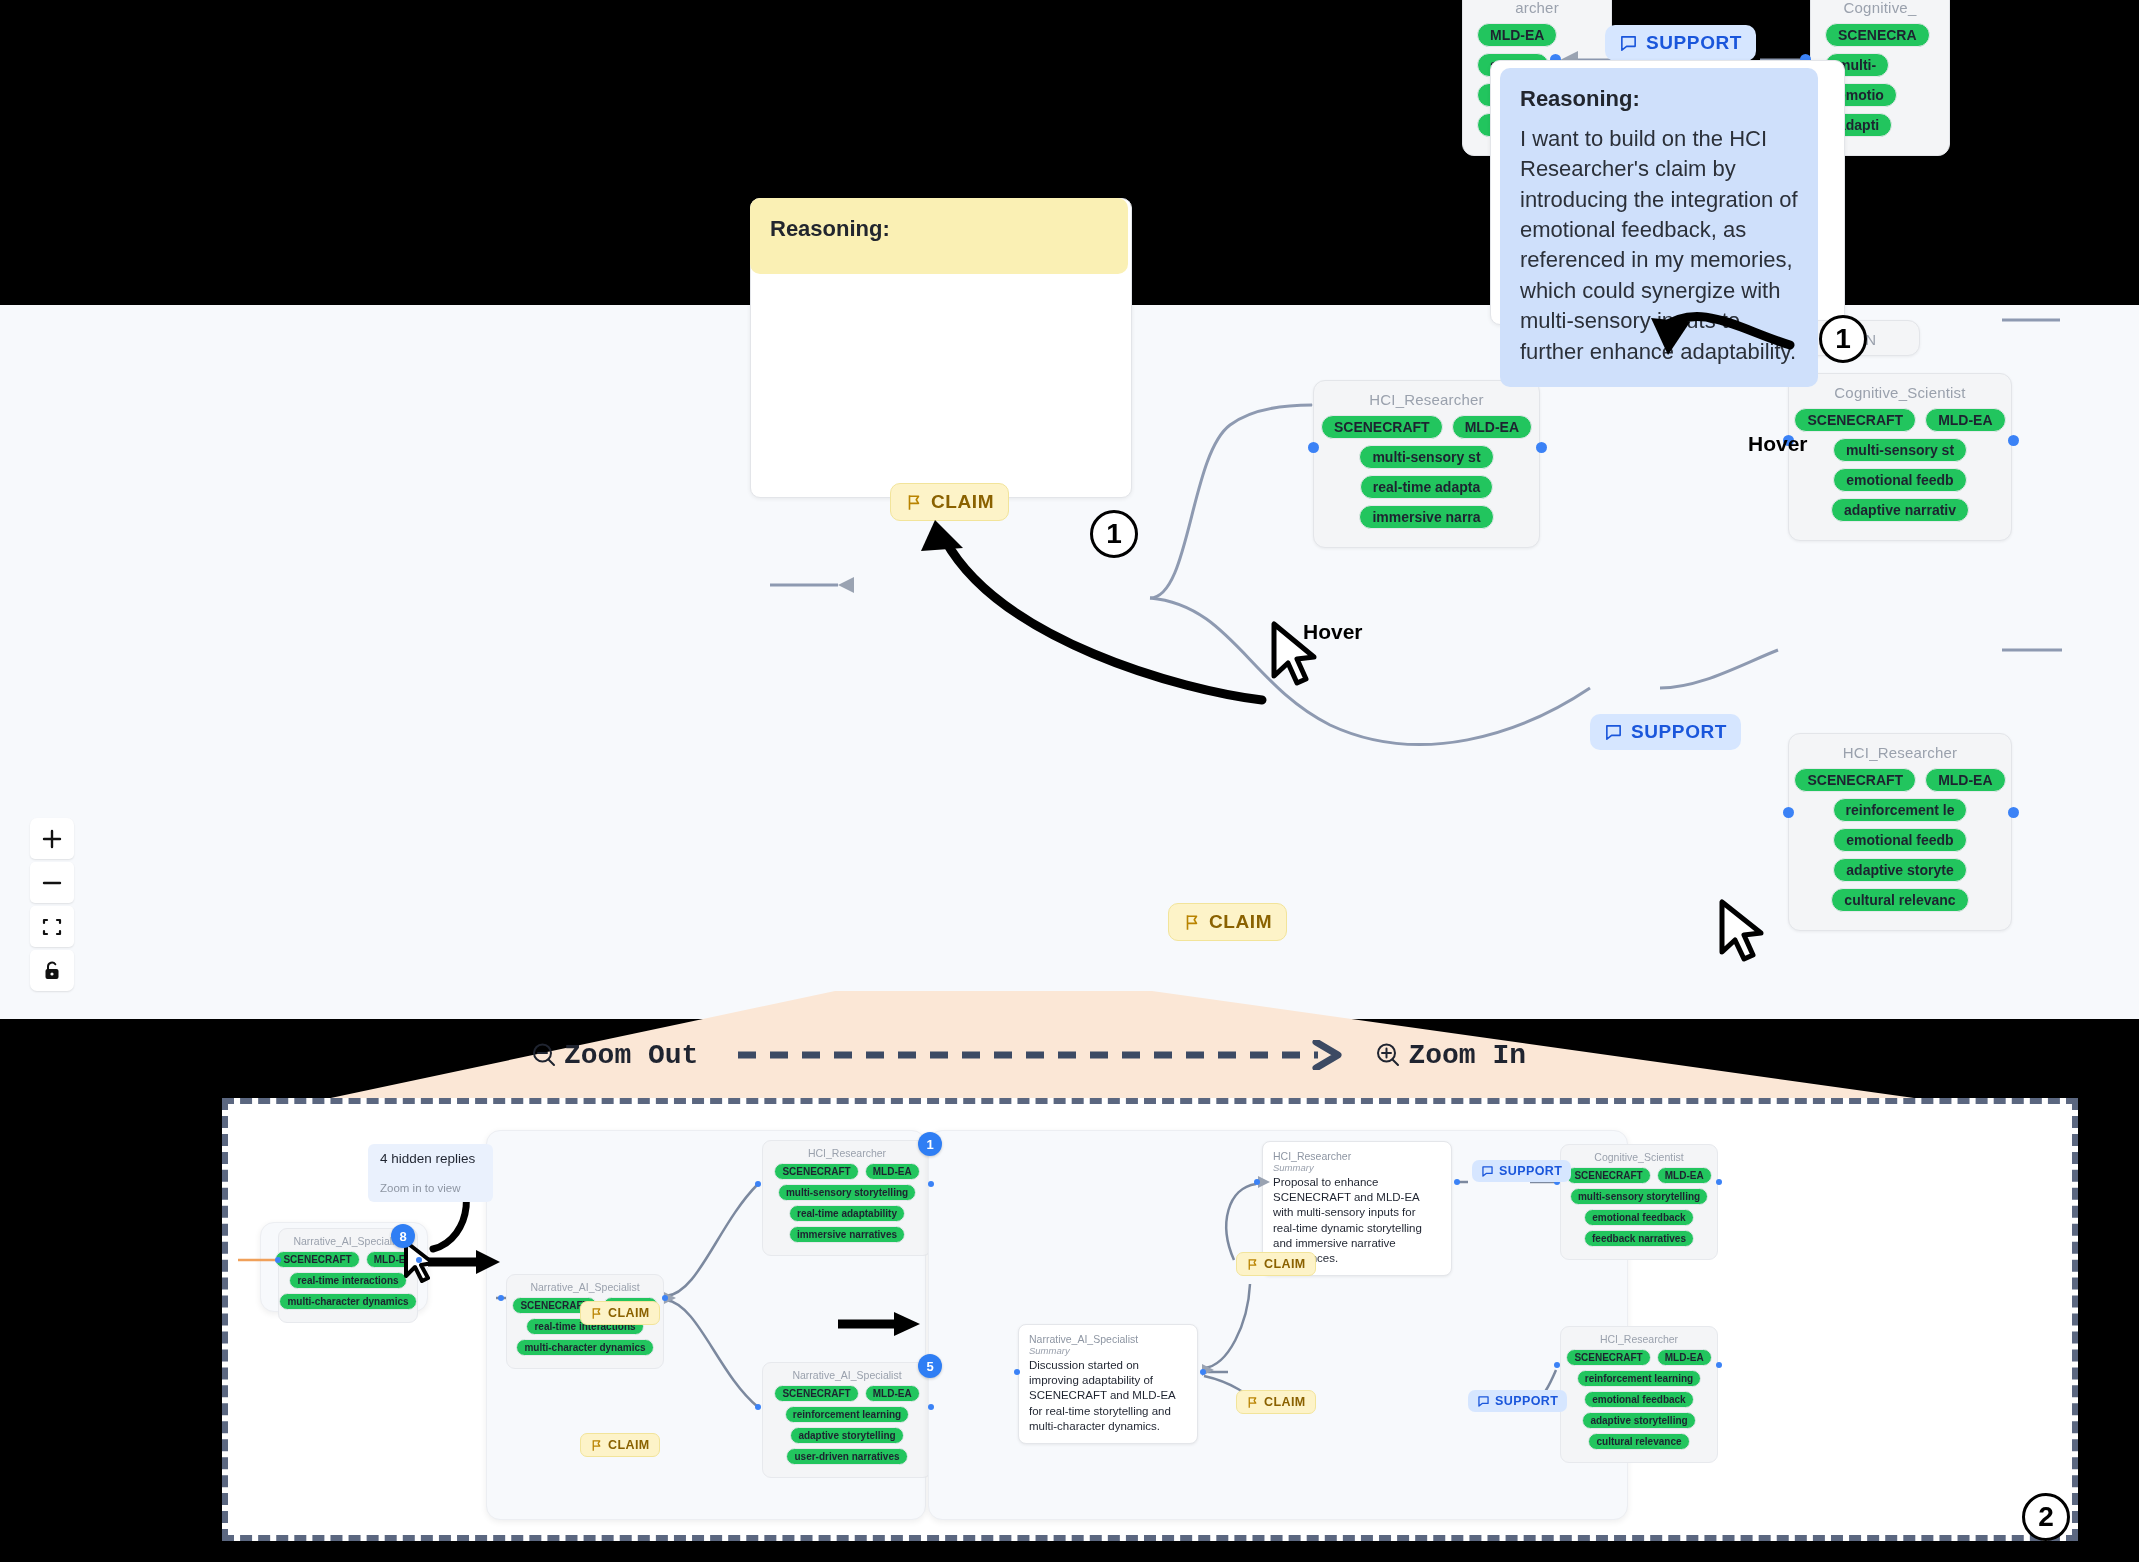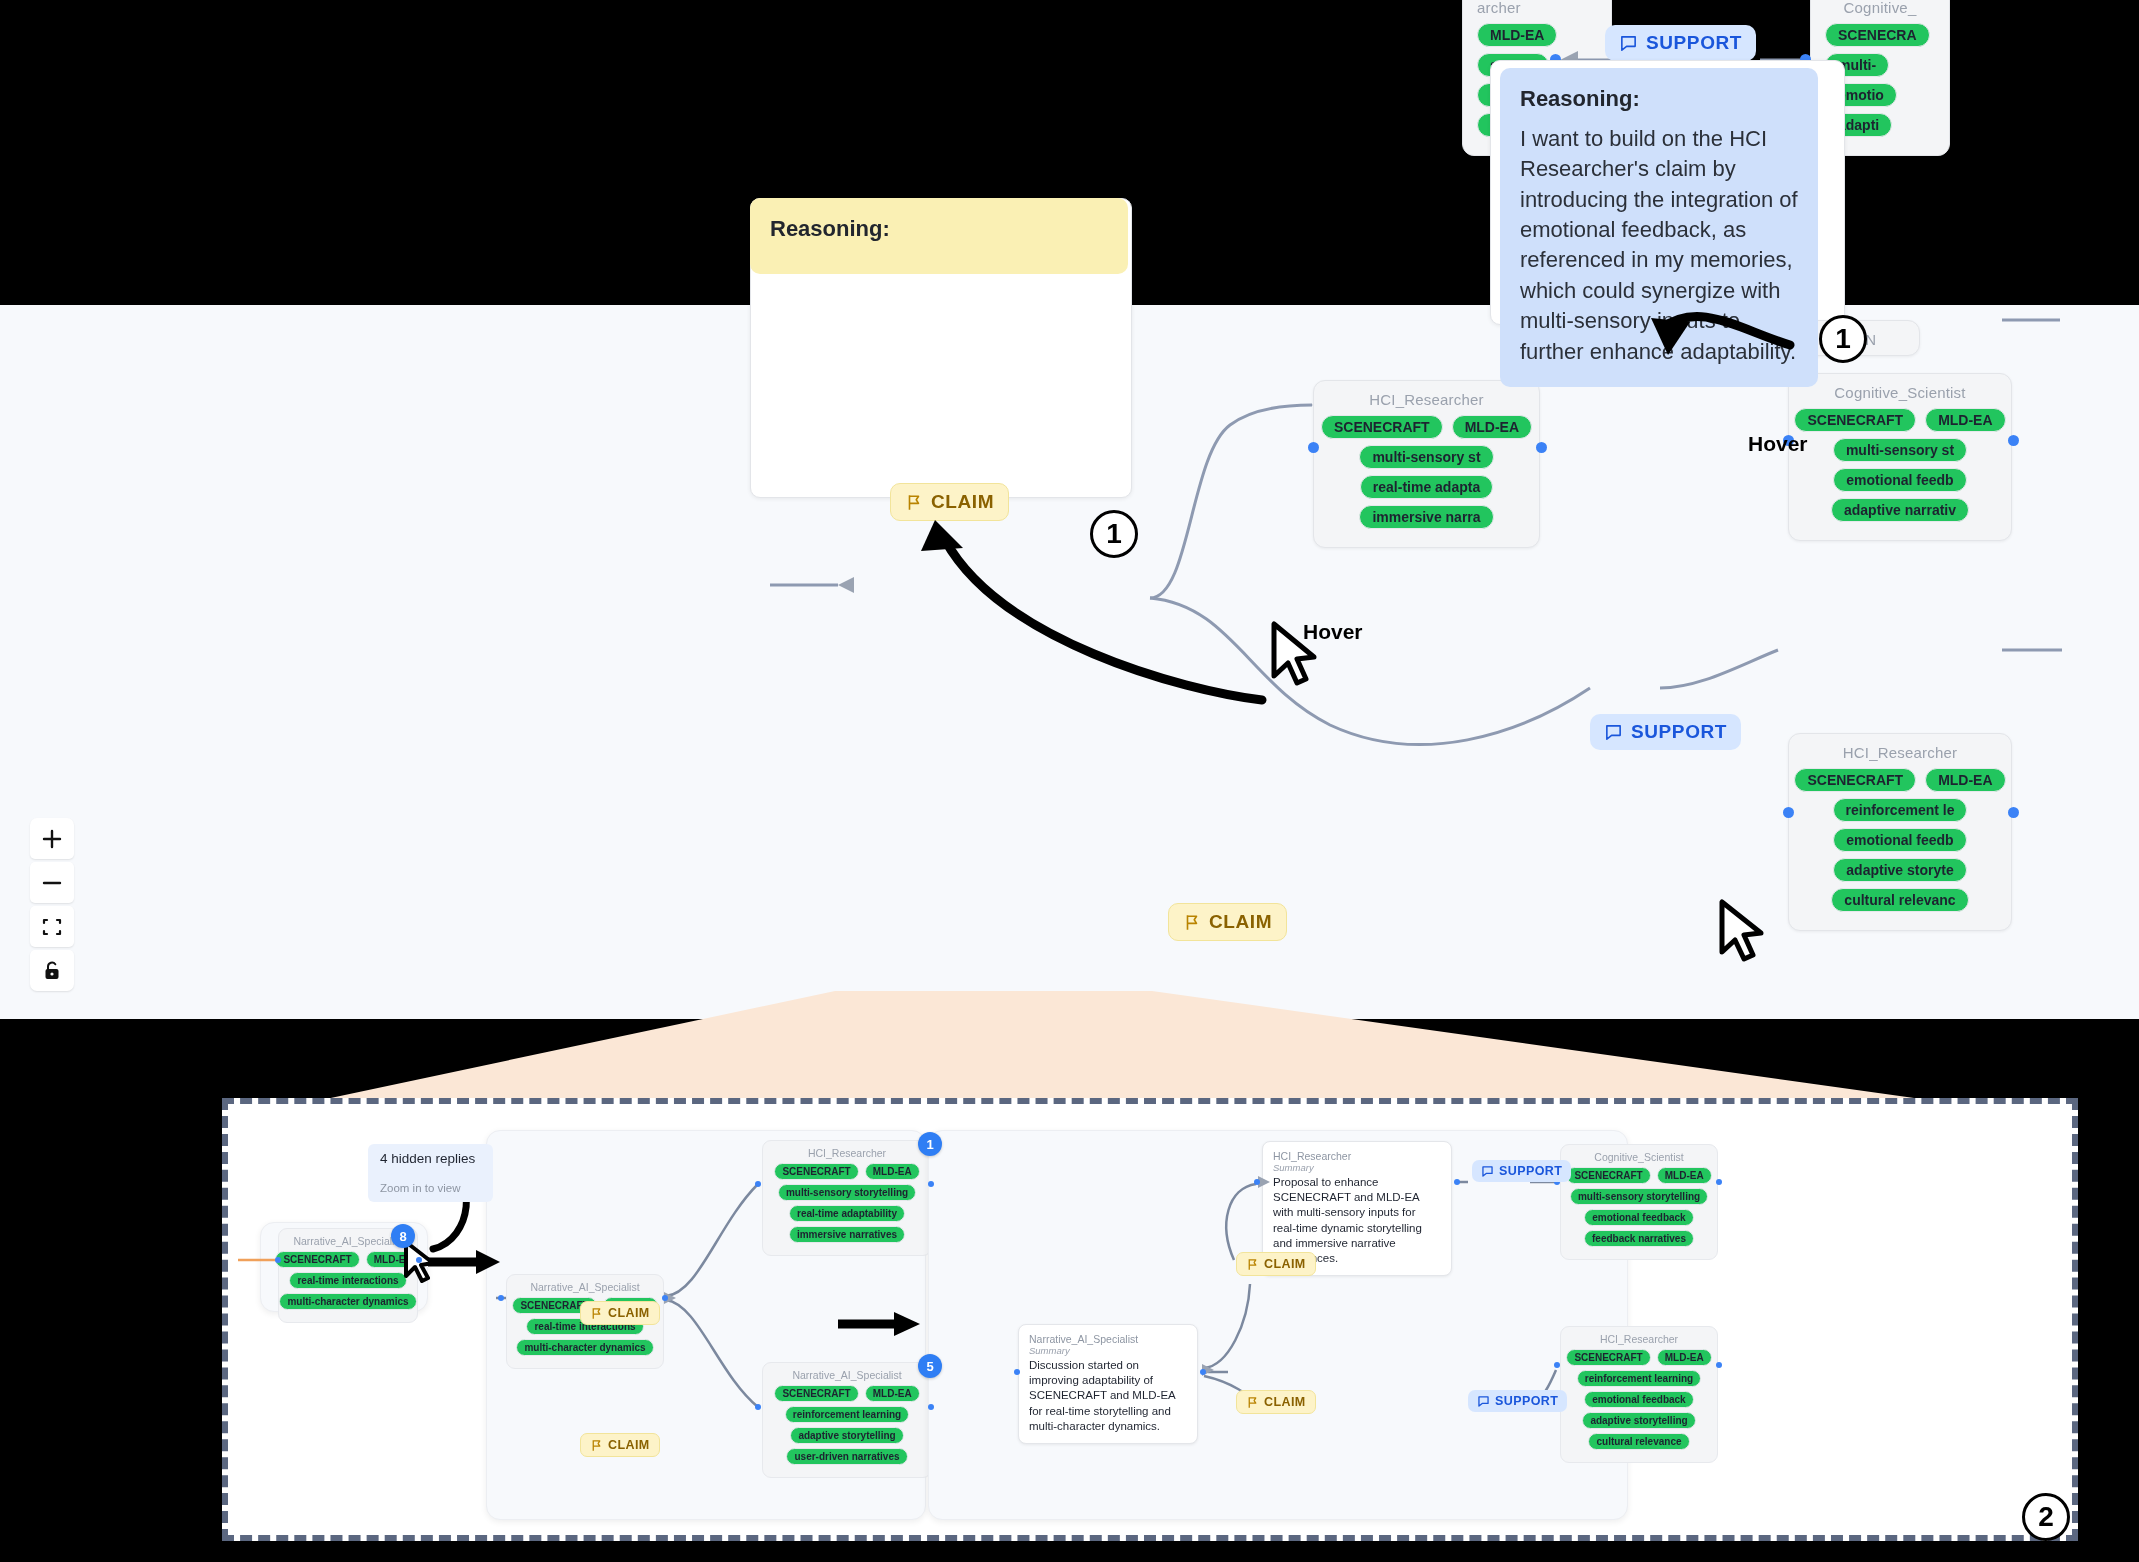--- a/index.html
+++ b/index.html
@@ -258,21 +258,21 @@
 
   <div class="ghost" style="left:750px; top:198px; width:382px; height:300px; z-index:30;"></div>
   <div class="badge claim" style="left:890px; top:483px; z-index:41;">
     <svg width="18" height="19" viewBox="0 0 20 20">
       <path d="M5 2v16M5 3h10l-2.5 4L15 11H5" fill="none" stroke="#b98300" stroke-width="1.8" stroke-linejoin="round"></path>
     </svg>
     <span>CLAIM</span>
   </div>
 
   <div class="node" style="left:1462px; top:-12px; width:150px; overflow:hidden; z-index:20;">
-    <div class="agent" style="text-align:left;">archer</div>
+    <div class="agent" style="text-align:center;">archer</div>
     <div class="chip-row" style="justify-content:flex-start;">
       <span class="chip">MLD-EA</span>
     </div>
     <div class="kw-wrap" style="justify-content:flex-start;">
         <span class="chip kw">sory st</span>
       </div>
     <div class="kw-wrap" style="justify-content:flex-start;">
         <span class="chip kw">adapt</span>
       </div>
     <div class="kw-wrap" style="justify-content:flex-start;">
@@ -333,20 +333,40 @@
 
   <div class="annot" style="left:1303px; top:620px;">Hover</div>
   <div class="annot" style="left:1748px; top:432px;">Hover</div>
   <div class="stepnum" style="left:1090px; top:510px;">1</div>
   <div class="stepnum" style="left:1819px; top:315px;">1</div>
 
   <svg class="peach" viewBox="0 0 2139 130" preserveAspectRatio="none">
     <polygon points="835,0 1152,0 2078,130 222,130" fill="#fbe7d6"></polygon>
   </svg>
 
+  <div class="zoomrow">
+    <div class="zoomlbl" style="margin-left:530px;">
+      <svg width="28" height="28" viewBox="0 0 28 28">
+        <circle cx="12.5" cy="12" r="8.5" fill="none" stroke="#1f2430" stroke-width="2"></circle>
+        <path d="M8 12h9M18.5 18.5 L24 24" stroke="#1f2430" stroke-width="2" stroke-linecap="round"></path>
+      </svg>
+      <span>Zoom Out</span>
+    </div>
+    <svg width="620" height="30" style="margin-left:40px;">
+      <line x1="0" y1="15" x2="580" y2="15" stroke="#3c4a63" stroke-width="7" stroke-dasharray="18 14"></line>
+      <path d="M578,2 L600,15 L578,28" fill="none" stroke="#3c4a63" stroke-width="7" stroke-linecap="round" stroke-linejoin="round"></path>
+    </svg>
+    <div class="zoomlbl" style="margin-left:16px;">
+      <svg width="28" height="28" viewBox="0 0 28 28">
+        <circle cx="12.5" cy="12" r="8.5" fill="none" stroke="#1f2430" stroke-width="2"></circle>
+        <path d="M8 12h9M12.5 7.5v9M18.5 18.5 L24 24" stroke="#1f2430" stroke-width="2" stroke-linecap="round"></path>
+      </svg>
+      <span>Zoom In</span>
+    </div>
+  </div>
 
   <div class="detail">
 
     <div class="hidden-replies" style="left:140px; top:40px; width:125px;">
       <div class="t1">4 hidden replies</div>
       <div class="t2">Zoom in to view</div>
     </div>
 
     <div class="dpanel" style="left:32px; top:118px; width:168px; height:90px;"></div>
     <div class="mini" style="left:50px; top:124px; width:140px;">

